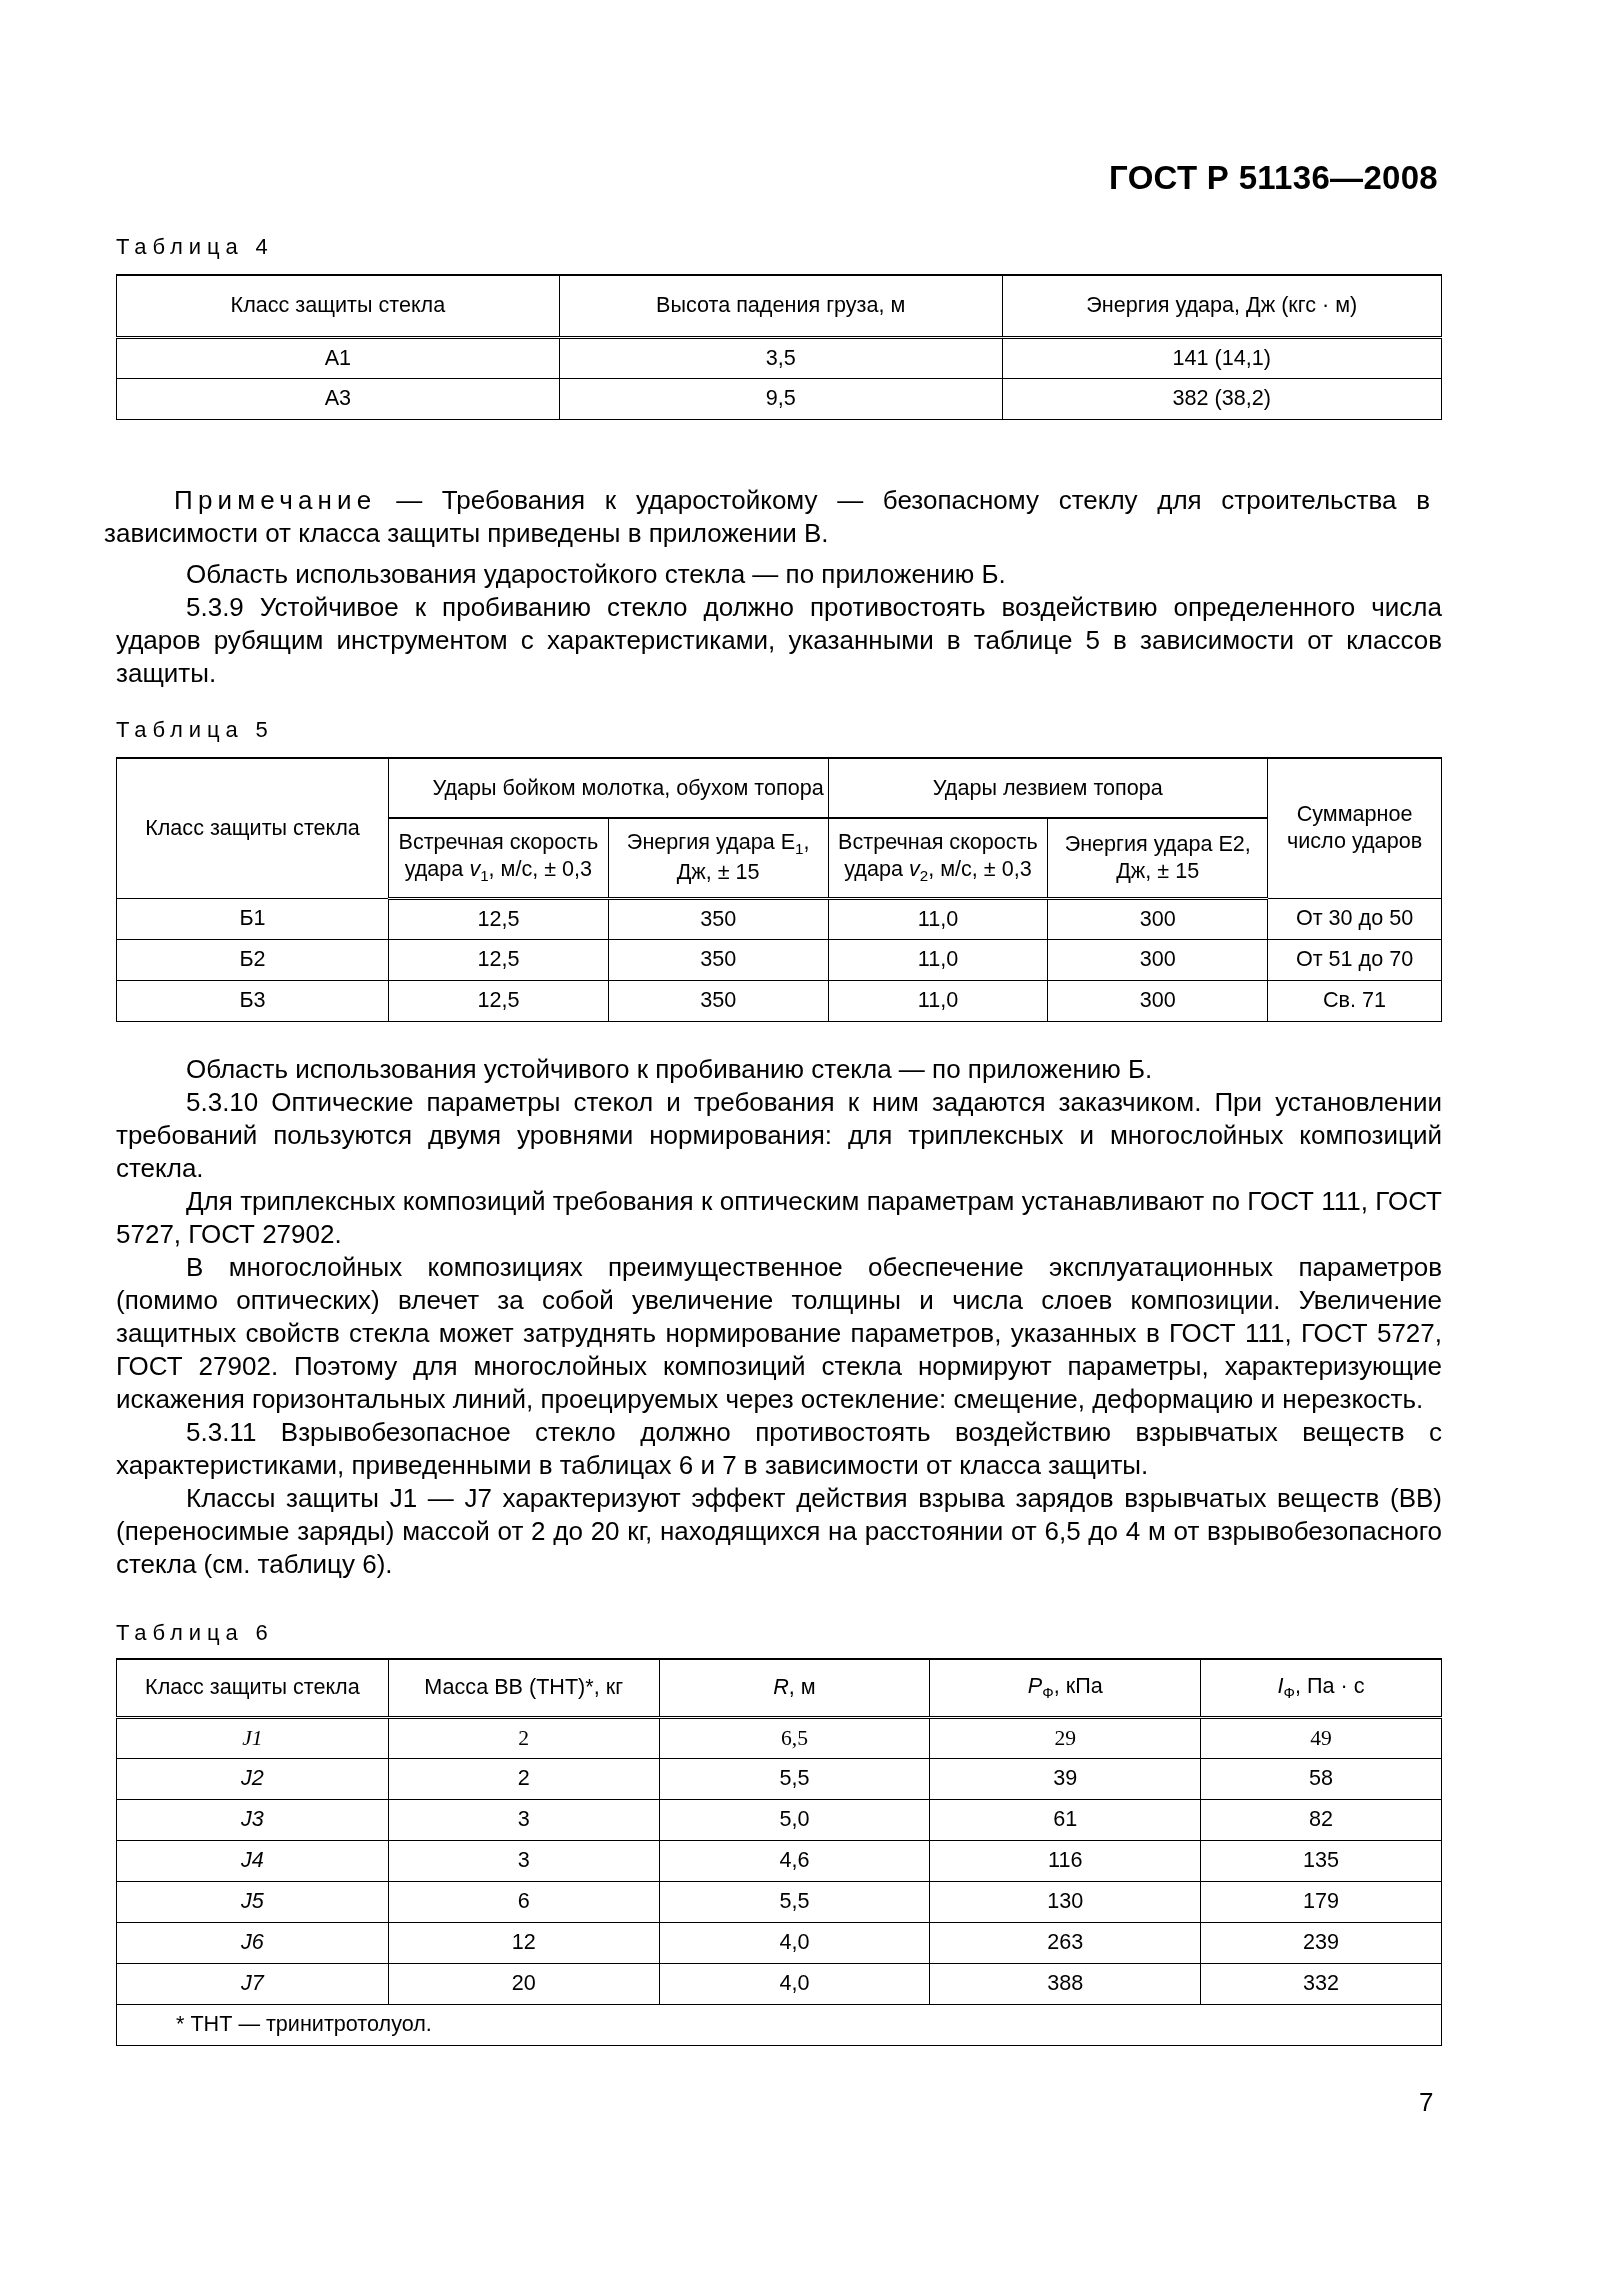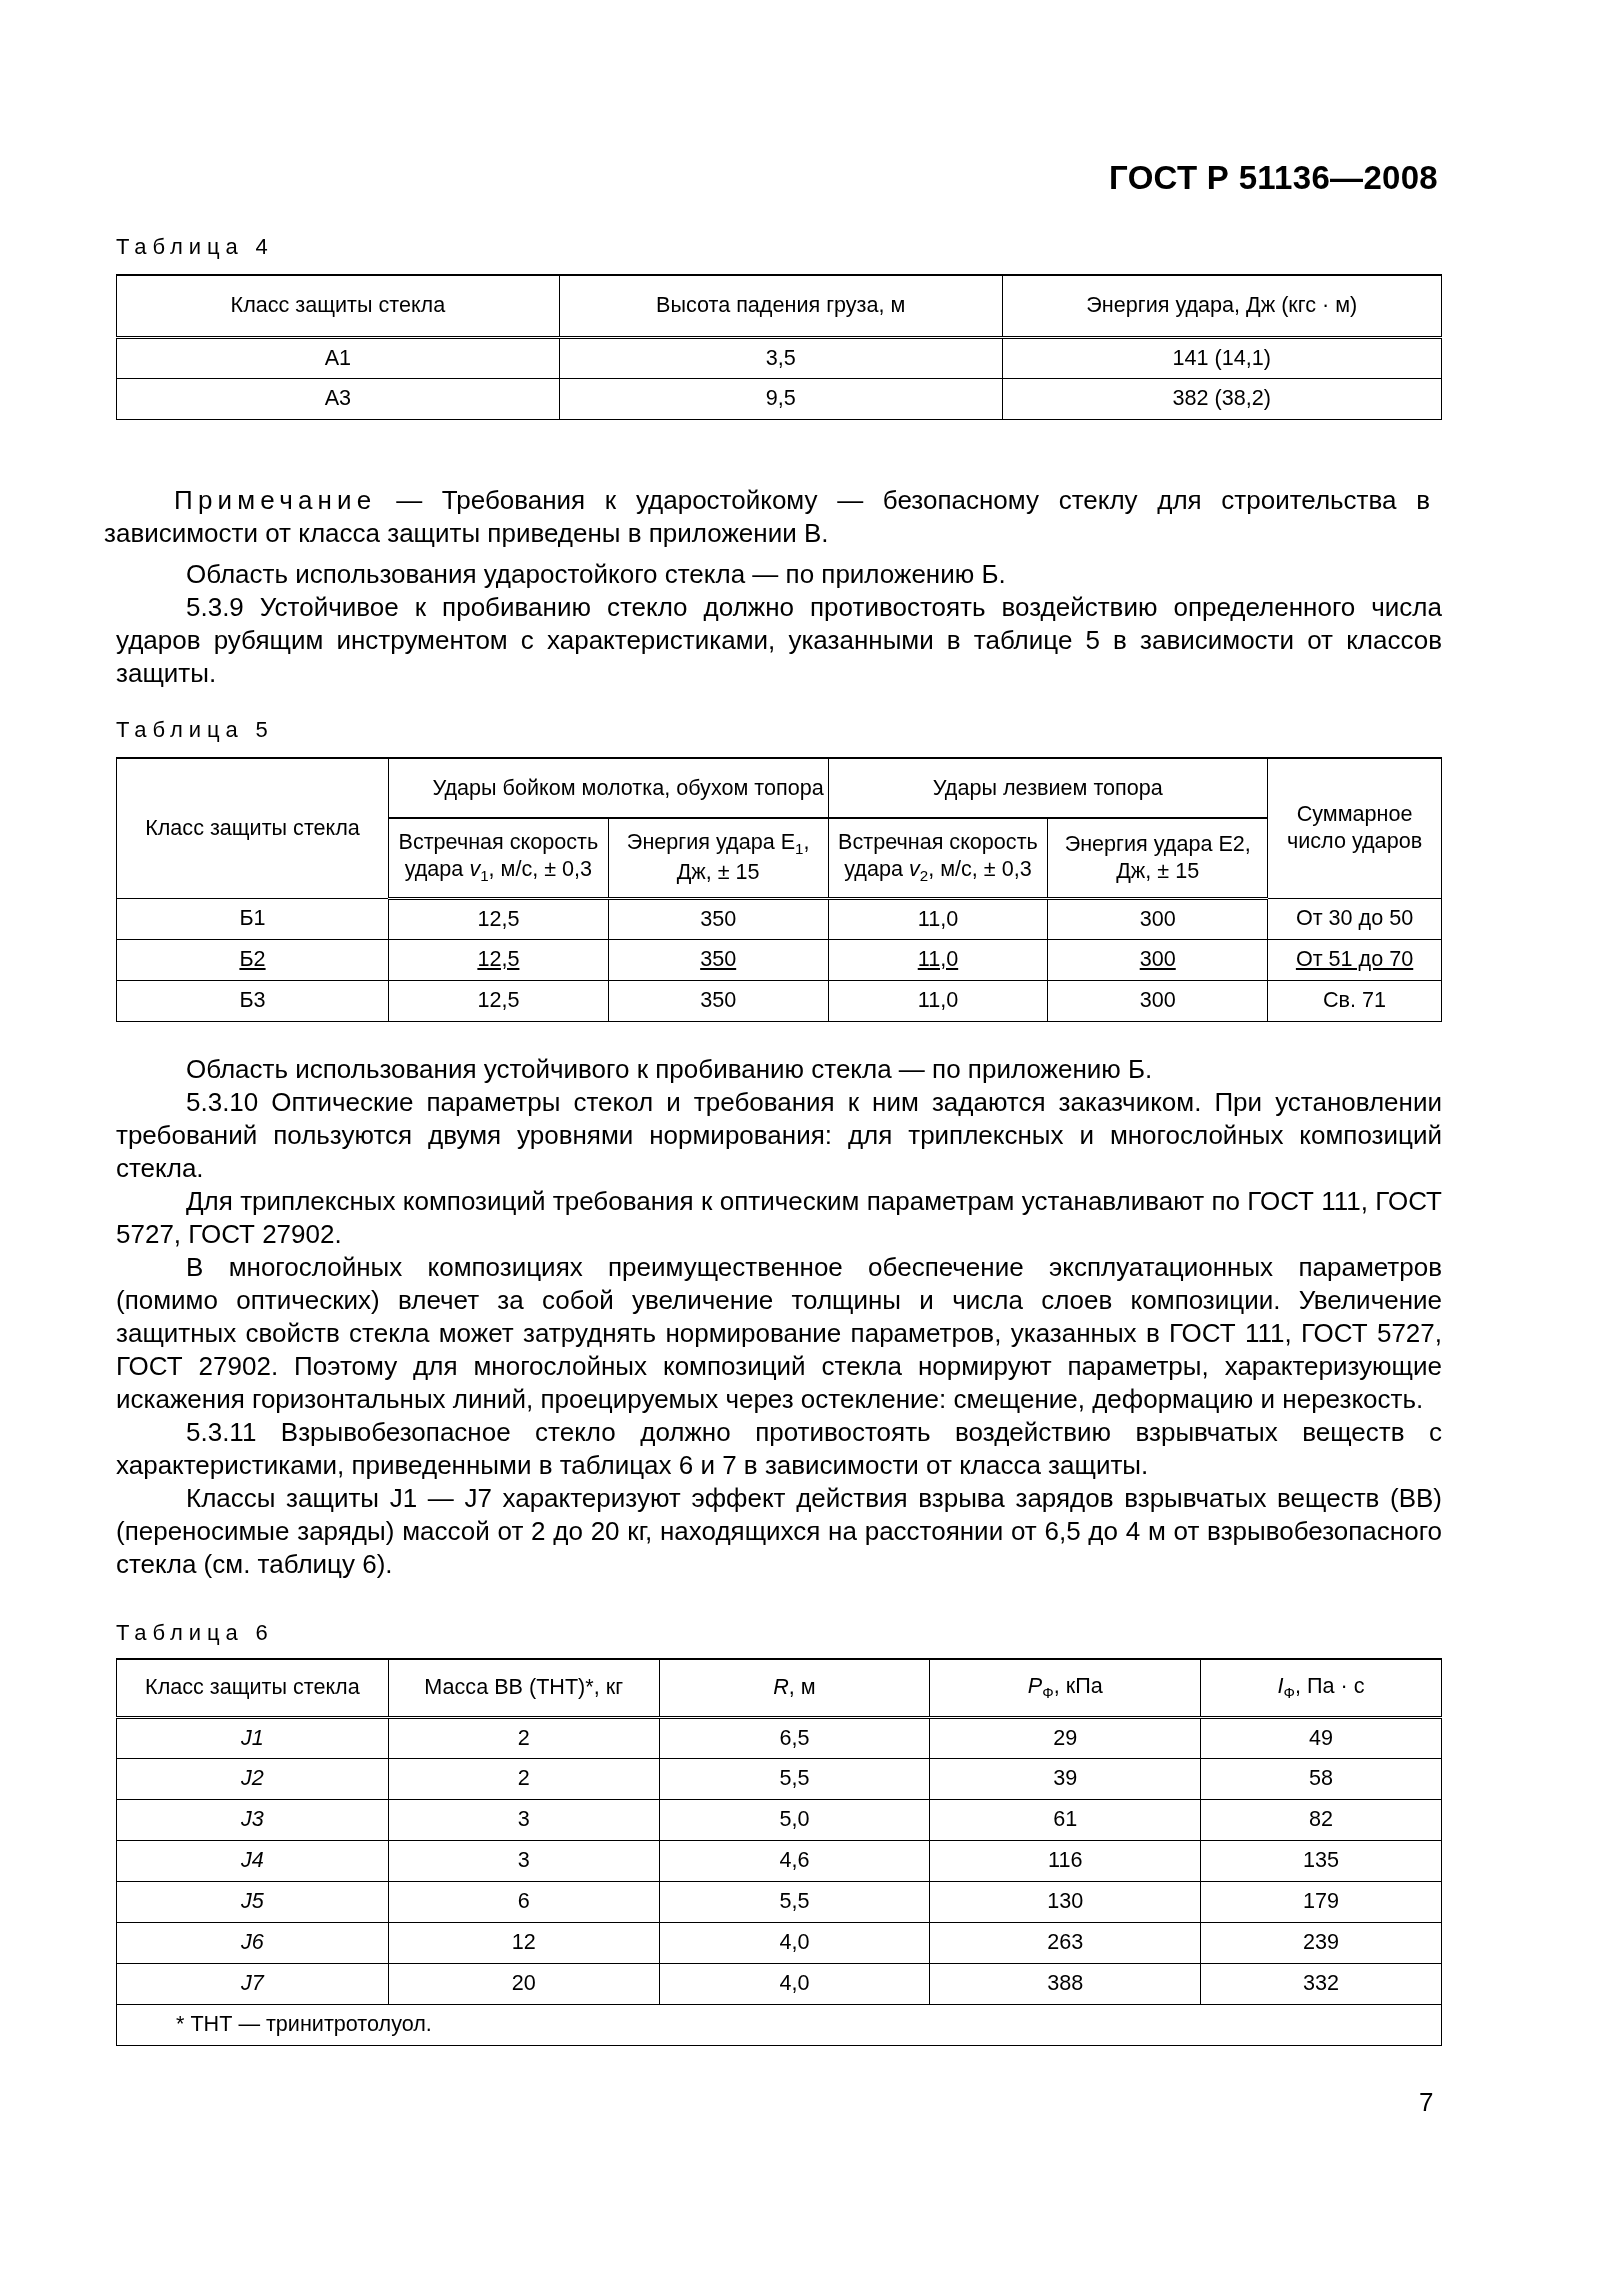--- a/index.html
+++ b/index.html
@@ -75,21 +75,21 @@
   </thead>
   <tbody>
     <tr style="height:41px;">
       <td>Б1</td>
       <td>12,5</td>
       <td>350</td>
       <td>11,0</td>
       <td>300</td>
       <td>От 30 до 50</td>
     </tr>
-    <tr style="height:41px;text-decoration:underline;">
+    <tr style="height:41px;">
       <td>Б2</td>
       <td>12,5</td>
       <td>350</td>
       <td>11,0</td>
       <td>300</td>
       <td>От 51 до 70</td>
     </tr>
     <tr style="height:41px;">
       <td>Б3</td>
       <td>12,5</td>
@@ -115,21 +115,21 @@
   <thead>
     <tr style="height:58px;">
       <th style="width:263px;">Класс защиты стекла</th>
       <th style="width:262px;">Масса ВВ (ТНТ)*, кг</th>
       <th style="width:262px;"><i>R</i><span>, м</span></th>
       <th style="width:262px;"><i>P</i><sub>Ф</sub><span>, кПа</span></th>
       <th><i>I</i><sub>Ф</sub><span>, Па · с</span></th>
     </tr>
   </thead>
   <tbody>
-    <tr style="height:41px;">
+    <tr style="height:41px;font-family:Liberation Serif, serif;">
       <td><i>J1</i></td>
       <td>2</td>
       <td>6,5</td>
       <td>29</td>
       <td>49</td>
     </tr>
     <tr style="height:41px;">
       <td><i>J2</i></td>
       <td>2</td>
       <td>5,5</td>

